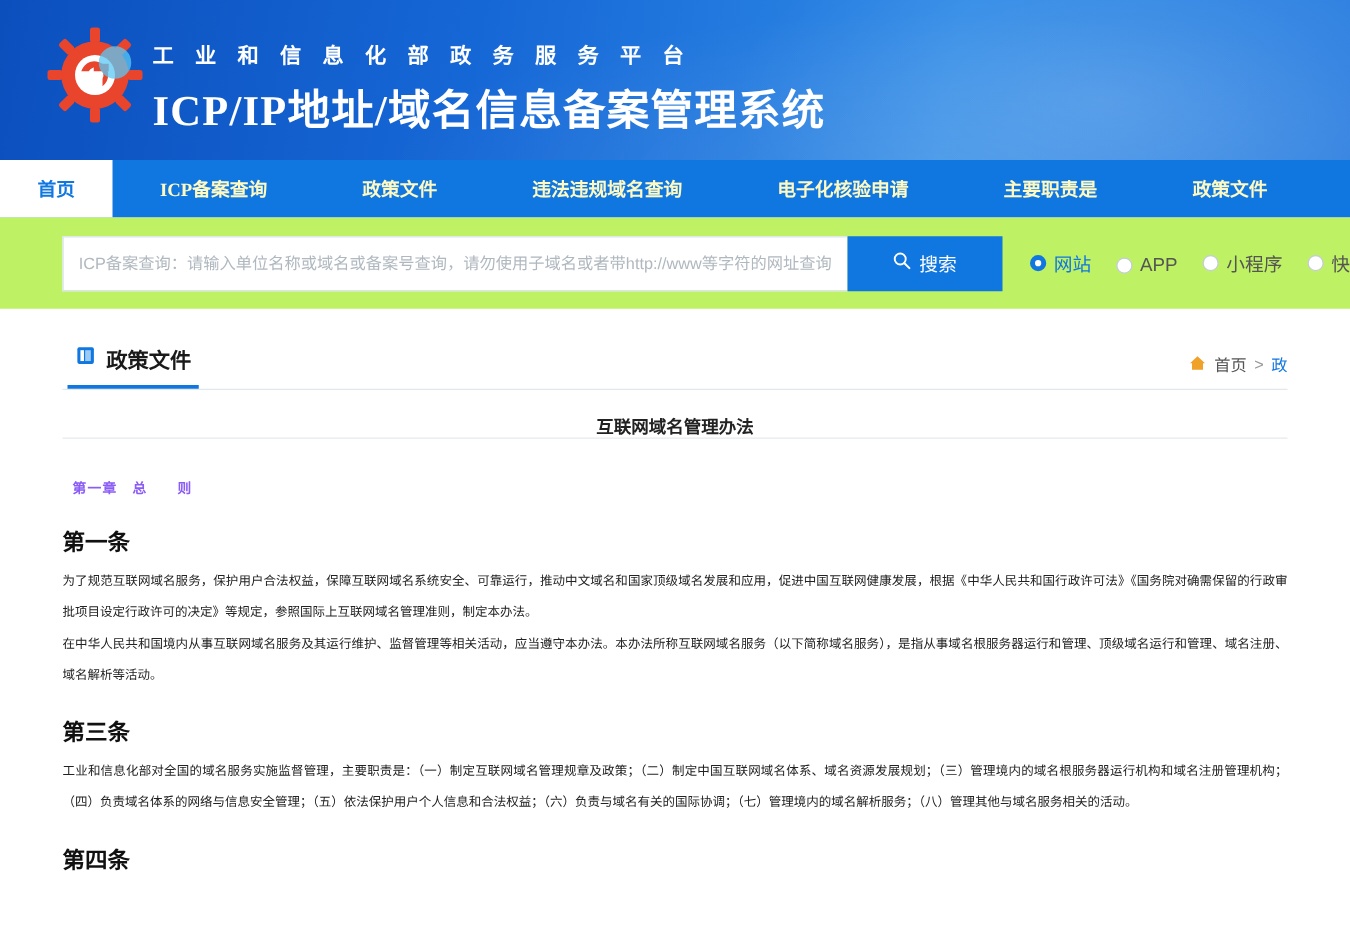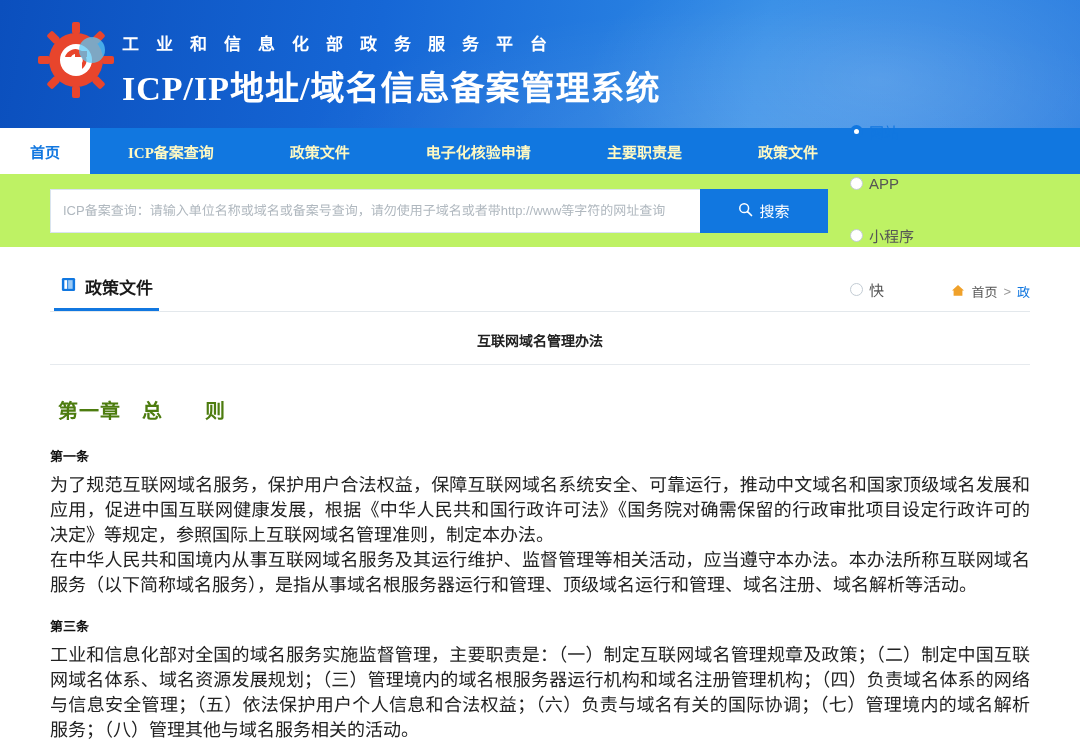--- a/index.html
+++ b/index.html
@@ -135,24 +135,23 @@
     font-size: 15px;
     cursor: pointer;
     display: flex;
     align-items: center;
     justify-content: center;
     gap: 6px;
     font-family: "Liberation Sans", sans-serif;
   }
   .radios {
     display: flex;
-    align-items: flex-start;
+    align-items: flex-end;
     margin-left: 22px;
-    gap: 33px;
-    flex-direction: column;
+    gap: 20px;
   }
   .radio {
     display: flex;
     align-items: center;
     gap: 6px;
     font-size: 15px;
     color: #555;
     cursor: pointer;
     white-space: nowrap;
   }
@@ -214,40 +213,39 @@
 
   .doc-wrap {
     margin: 0 50px;
     padding-top: 18px;
   }
   .doc-title {
     text-align: center;
     font-size: 14px;
     font-weight: bold;
     color: #222;
-    padding-bottom: 14px;
     border-bottom: 1px solid #e6eaee;
     font-family: "Liberation Sans", sans-serif;
   }
   .chapter {
-    font-size: 20px;
-    font-weight: bold;
-    color: #4d7c0f;
+    font-size: 11px;
+    font-weight: bold;
+    color: #8b5cf6;
     margin: 30px 0 22px 8px;
     letter-spacing: 1px;
     font-family: "Liberation Sans", sans-serif;
   }
   .article-num {
-    font-size: 13px;
+    font-size: 18px;
     font-weight: bold;
     color: #111;
     margin: 18px 0 8px 0;
   }
   .article-body {
-    font-size: 18px;
+    font-size: 10px;
     color: #222;
     line-height: 25px;
     text-align: justify;
     margin: 0;
   }
 </style>
 </head>
 <body>
 
 <div class="header">
@@ -277,20 +275,21 @@
   <div class="header-text">
     <div class="header-sub">工业和信息化部政务服务平台</div>
     <div class="header-title">ICP/IP地址/域名信息备案管理系统</div>
   </div>
 </div>
 
 <div class="nav">
   <div class="nav-item first active">首页</div>
   <div class="nav-item">ICP备案查询</div>
   <div class="nav-item">政策文件</div>
+  <div class="nav-item">违法违规域名查询</div>
   <div class="nav-item">电子化核验申请</div>
   <div class="nav-item">主要职责是</div>
   <div class="nav-item">政策文件</div>
 </div>
 
 <div class="searchbar">
   <input class="search-input" type="text" placeholder="ICP备案查询：请输入单位名称或域名或备案号查询，请勿使用子域名或者带http://www等字符的网址查询" style="">
   <button class="search-btn">
     <span>
       <svg width="15" height="15" viewBox="0 0 16 16" aria-hidden="true">

